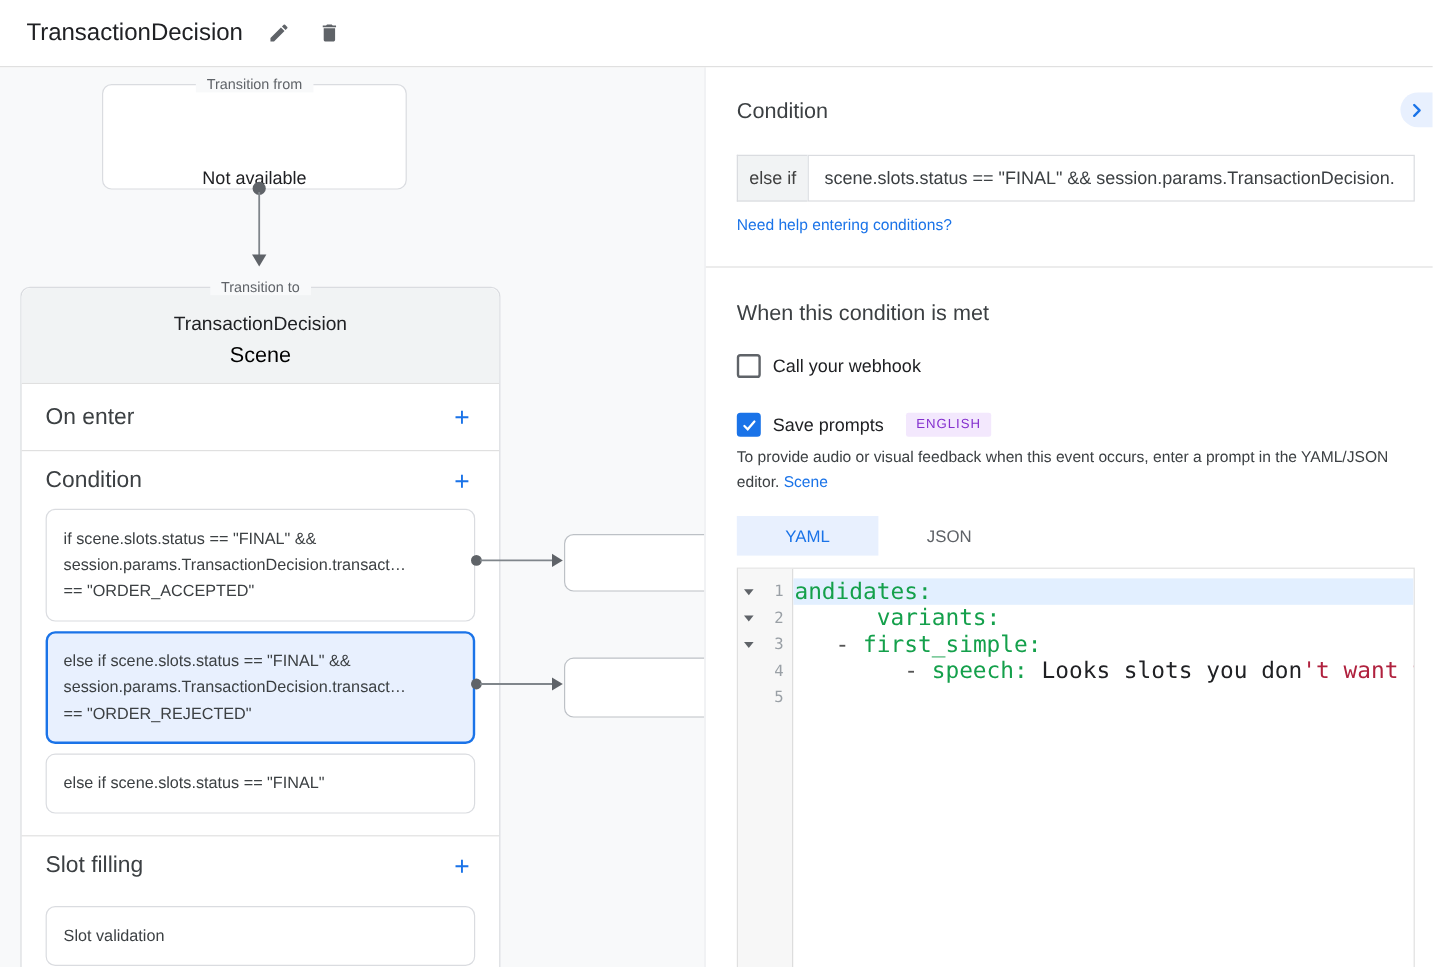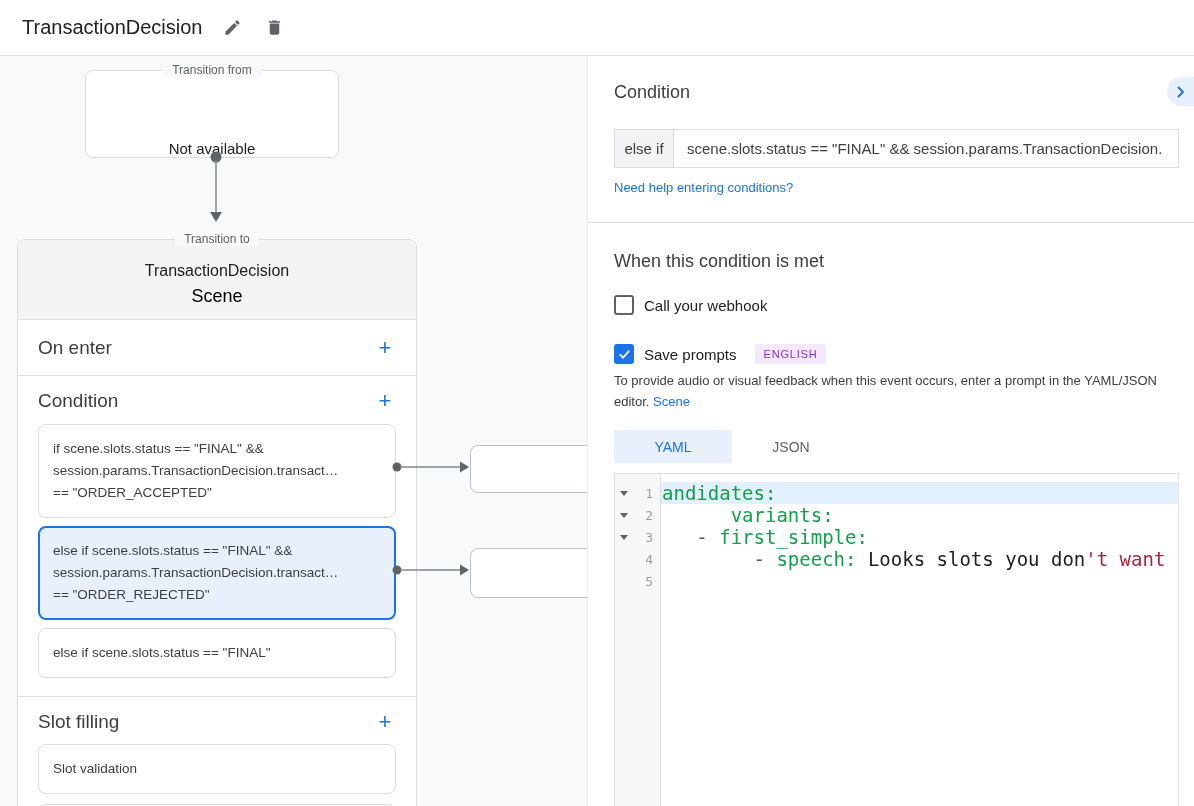--- a/index.html
+++ b/index.html
@@ -49,21 +49,21 @@
   .plus{background:none;border:none;color:var(--accent);font-size:22px;font-weight:300;
     cursor:pointer;line-height:1;width:22px;height:22px;display:flex;align-items:center;justify-content:center;font-family:inherit;}
   .section-head{height:40px;padding:10px 20px 0 20px;display:flex;align-items:center;justify-content:space-between;}
   .cond-section{border-bottom:1px solid #e0e0e0;padding-bottom:15px;}
   .cond-card{margin:8px 20px 3px 20px;background:#fff;border:1px solid #dadce0;border-radius:8px;
     padding:13px 14px;cursor:pointer;}
   .cond-card.selected{background:var(--selected-bg);border:2px solid var(--selected-border);padding:12px 13px;}
   .cond-line{font-size:13.5px;line-height:22px;color:#3c4043;white-space:nowrap;overflow:hidden;}
   .slot-section{padding-top:10px;}
   .slot-head{height:30px;padding:0 20px;display:flex;align-items:center;justify-content:space-between;}
-  .slot-card{margin:7px 20px 0 20px;background:#fff;border:1px solid #dadce0;border-radius:8px;
+  .slot-card{margin:18px 20px 0 20px;background:#fff;border:1px solid #dadce0;border-radius:8px;
     padding:13px 14px;font-size:13.5px;line-height:22px;color:#3c4043;cursor:pointer;}
   .partial-card{margin:10px 20px 0 20px;background:#fff;border:1px solid #dadce0;border-radius:8px;height:30px;}
   
   .panel-h{position:absolute;left:26px;font-size:18px;font-weight:400;color:#3c4043;}
   .h-condition{top:26px;}
   .h-when{top:195px;}
   .expand-btn{position:absolute;right:0;top:21px;width:27px;height:29px;background:var(--selected-bg);
     border:none;border-radius:15px 0 0 15px;cursor:pointer;display:flex;align-items:center;padding-left:8px;}
   .cond-input-row{position:absolute;left:26px;top:73px;width:565px;height:39px;display:flex;}
   .cond-op{width:59px;background:#f1f3f4;border:1px solid #dadce0;border-right:none;

